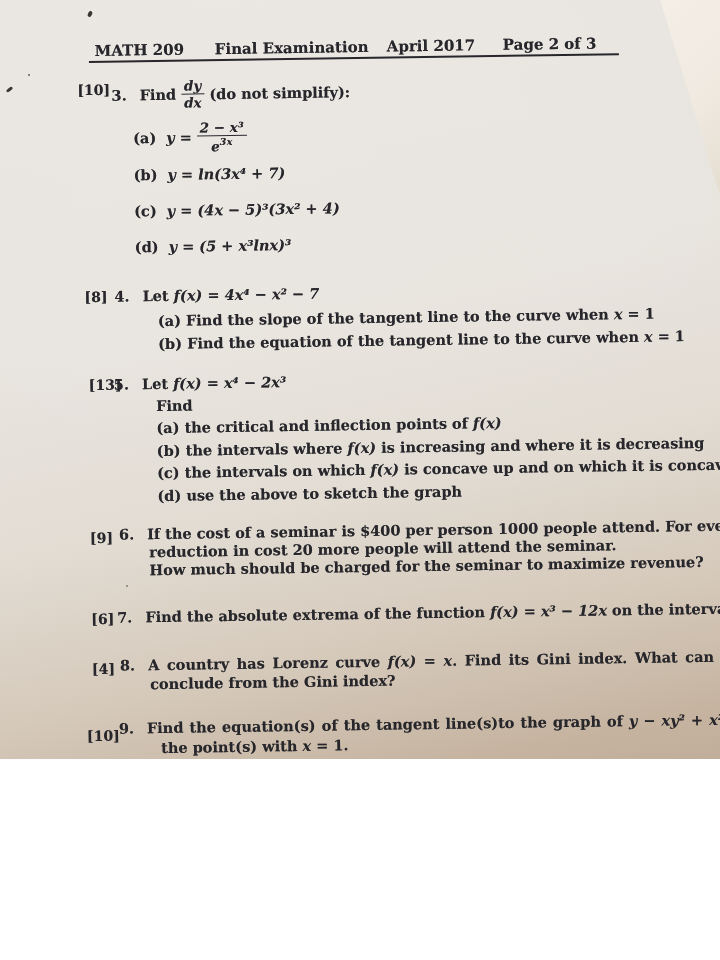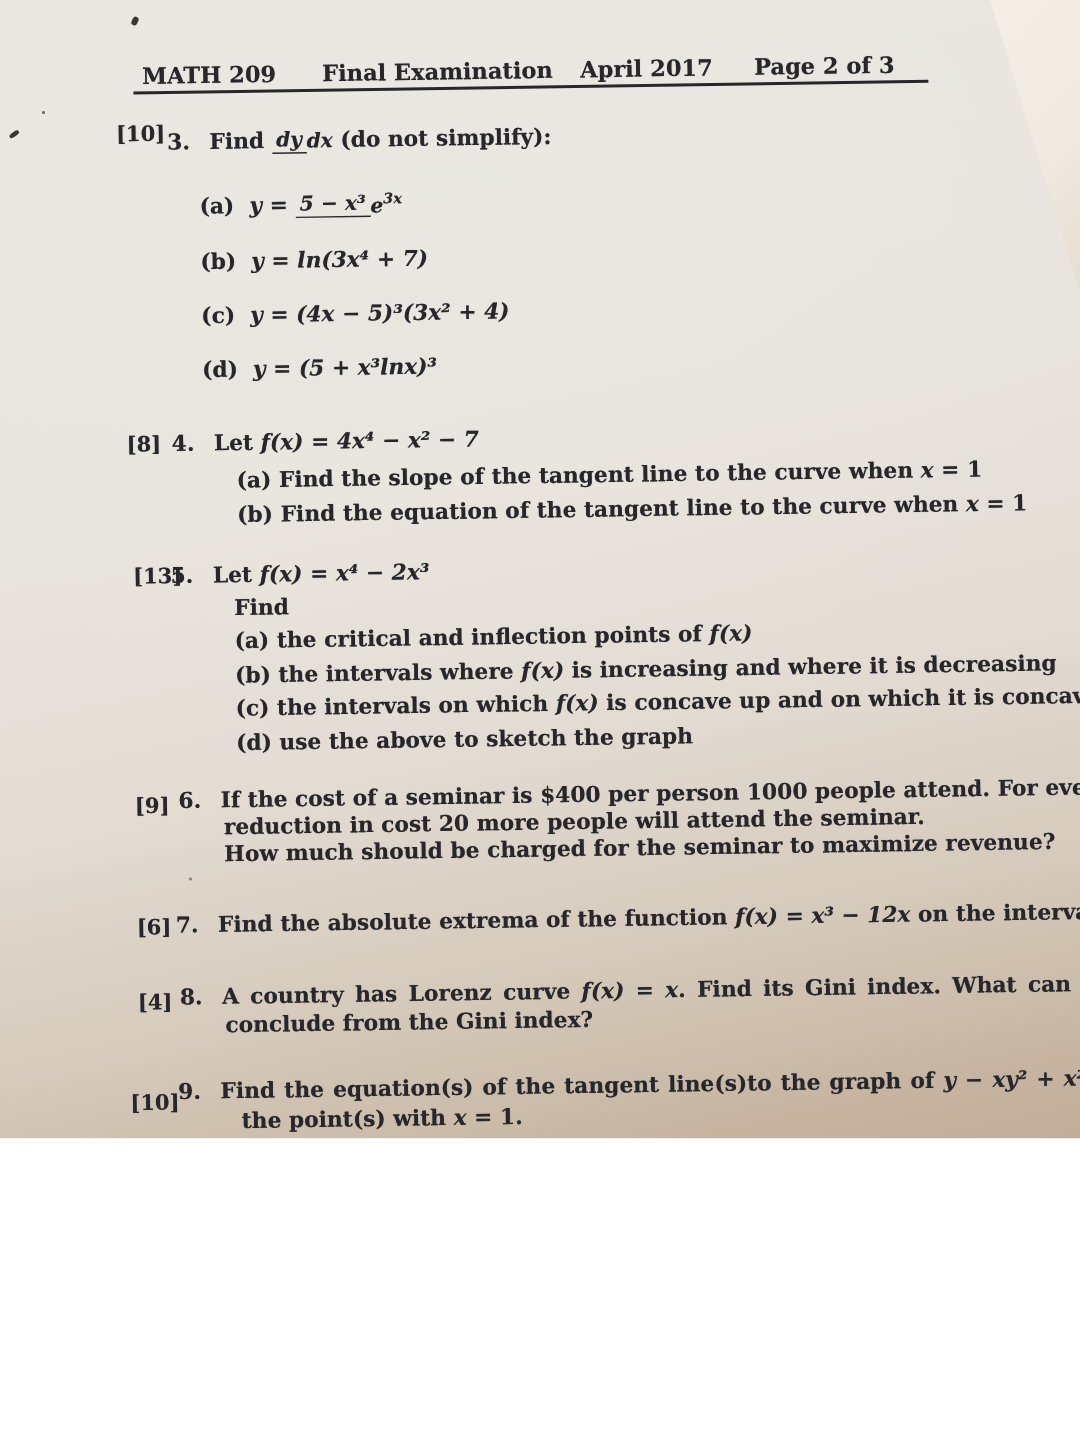--- a/index.html
+++ b/index.html
@@ -23,21 +23,21 @@
     position:absolute;left:0;top:0;width:720px;height:960px;
     transform:rotate(-0.85deg);
     transform-origin:360px 130px;
     text-shadow:0 0 0.5px rgba(40,40,48,.55);
   }
   .line{position:absolute;white-space:nowrap;font-size:14.5px;font-weight:600;line-height:1.25;}
   .flexline{display:flex;align-items:center;}
   .pts{position:absolute;font-size:14px;font-weight:600;}
   .qnum{font-weight:700;margin-right:13px;}
   .it{font-style:italic;}
-  .frac{display:inline-flex;flex-direction:row;align-items:center;margin:0 5px;font-size:13.5px;font-style:italic;}
+  .frac{display:inline-flex;flex-direction:column;align-items:center;margin:0 5px;font-size:13.5px;font-style:italic;}
   .frac .num{padding:0 3px 1px 3px;border-bottom:1.4px solid #2a2a30;line-height:1.05;}
   .frac .den{padding-top:1px;line-height:1.1;}
   sup.e{font-size:9.5px;vertical-align:6px;letter-spacing:.3px;text-align:right;}
   #header-rule{position:absolute;left:90px;top:57px;width:530px;height:1.8px;background:#26262b;}
   .hitem{position:absolute;top:38px;font-size:15px;font-weight:700;}
   .wide{word-spacing:2.5px;}
   .semiwide{word-spacing:1px;}
 </style>
 </head>
 <body>
@@ -66,21 +66,21 @@
       <span class="frac">
         <span class="num">dy</span>
         <span class="den">dx</span>
       </span>
       <span>(do not simplify):</span>
     </div>
     <div class="line flexline" style="left:133px;top:112px;height:46px;">
       <span style="margin-right:10px;">(a)</span>
       <span class="it">y =</span>
       <span class="frac">
-        <span class="num">5 − x³</span>
+        <span class="num">2 − x³</span>
         <span class="den"><span>e</span><sup class="e">3x</sup></span>
       </span>
     </div>
     <div class="line flexline" style="left:133px;top:163px;">
       <span style="margin-right:10px;">(b)</span>
       <span><span class="it">y = ln(3x⁴ + 7)</span></span>
     </div>
     <div class="line flexline" style="left:133px;top:199px;">
       <span style="margin-right:10px;">(c)</span>
       <span><span class="it">y = (4x − 5)³(3x² + 4)</span></span>

